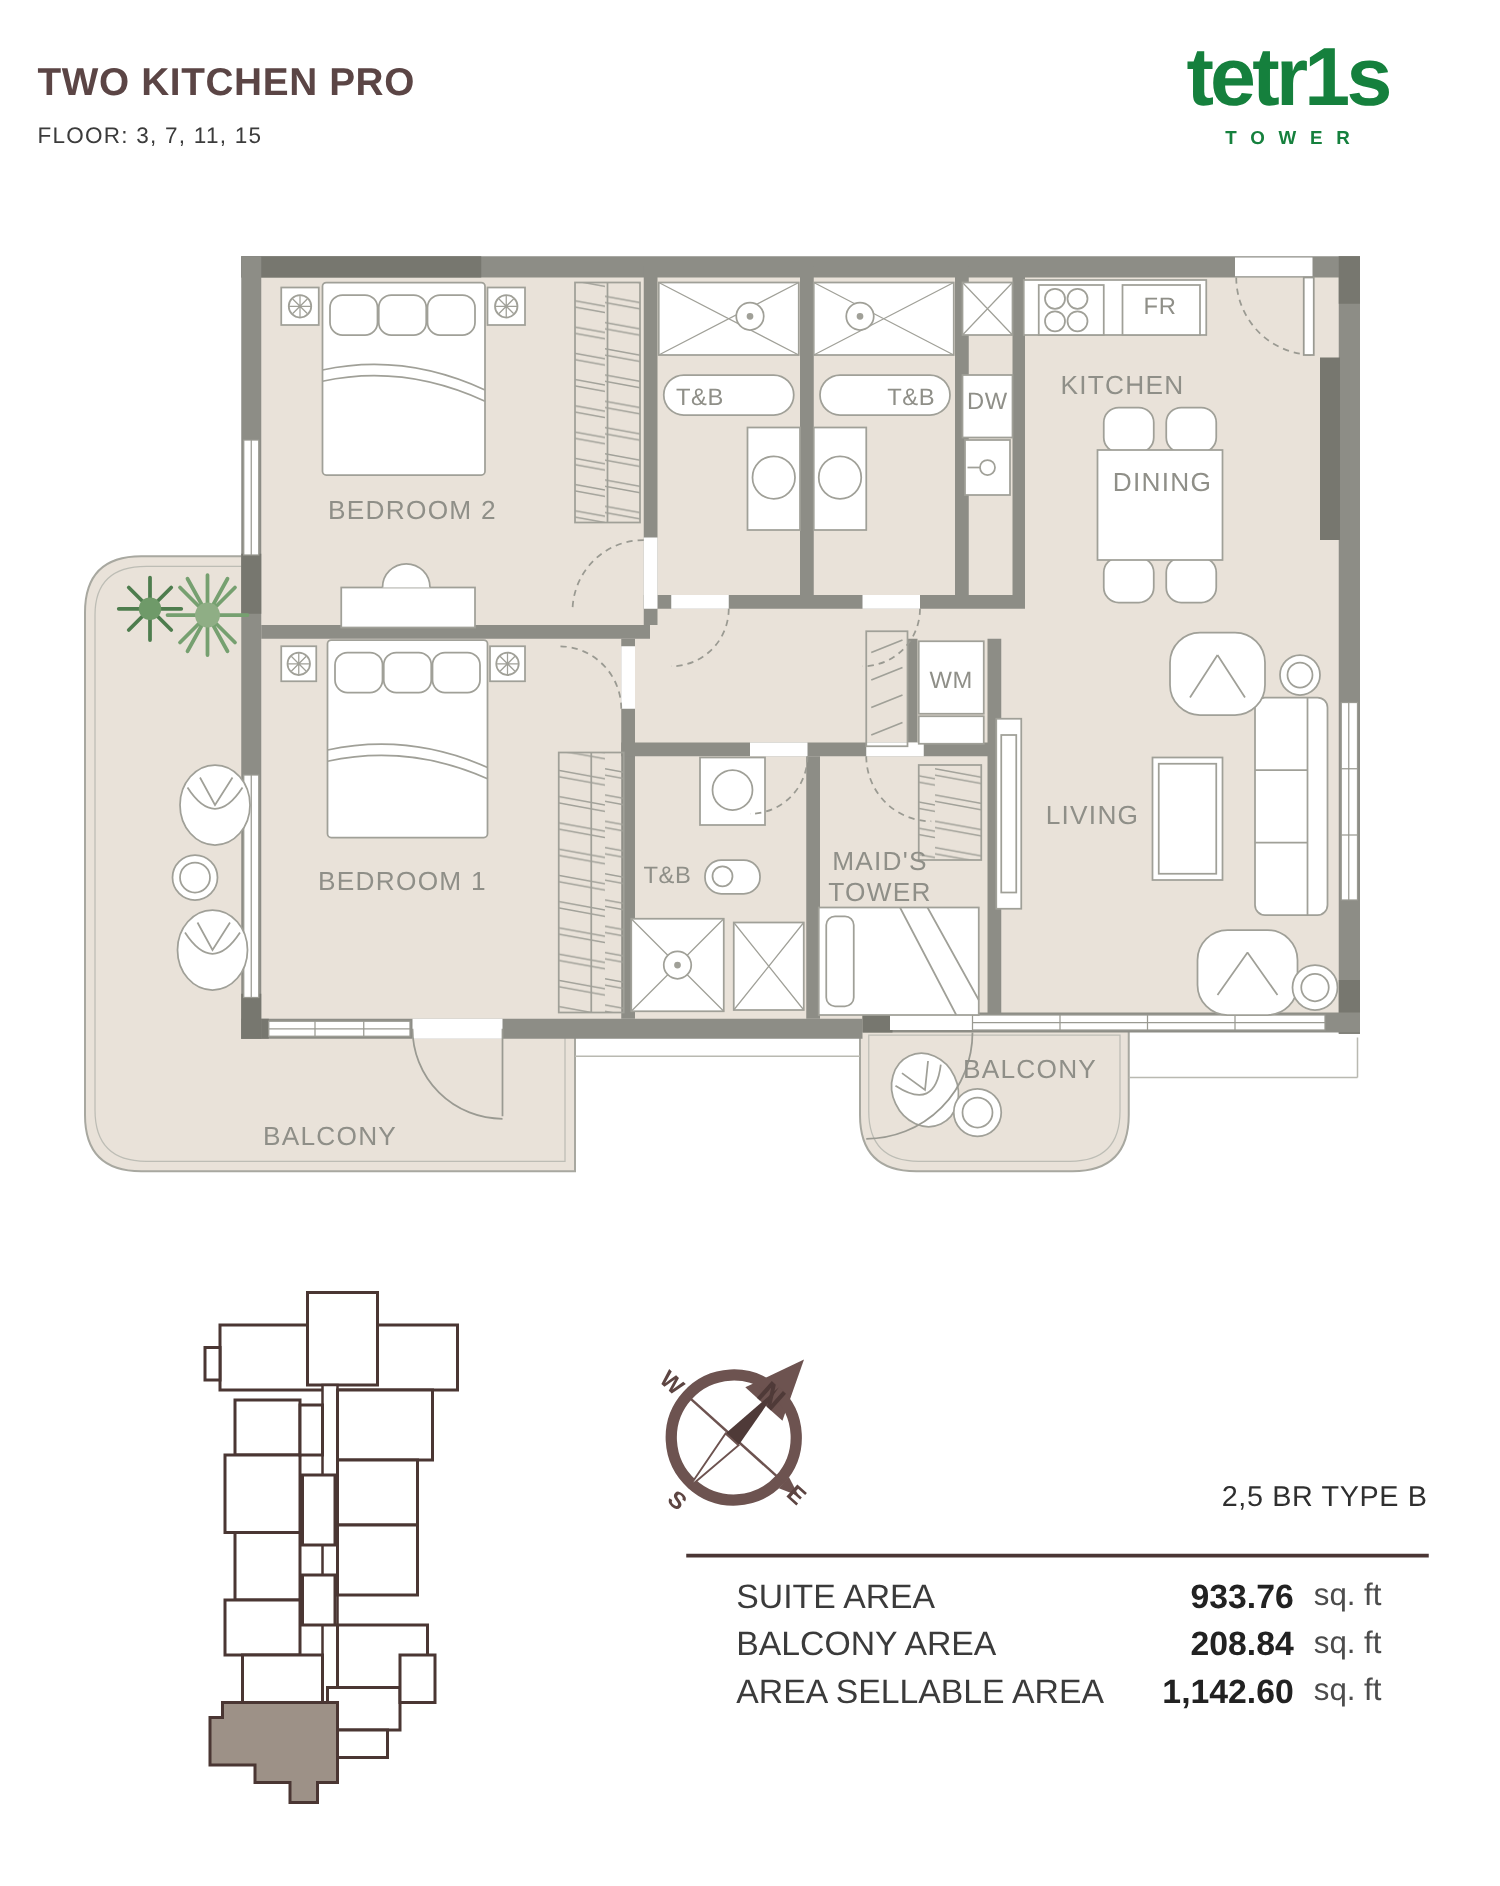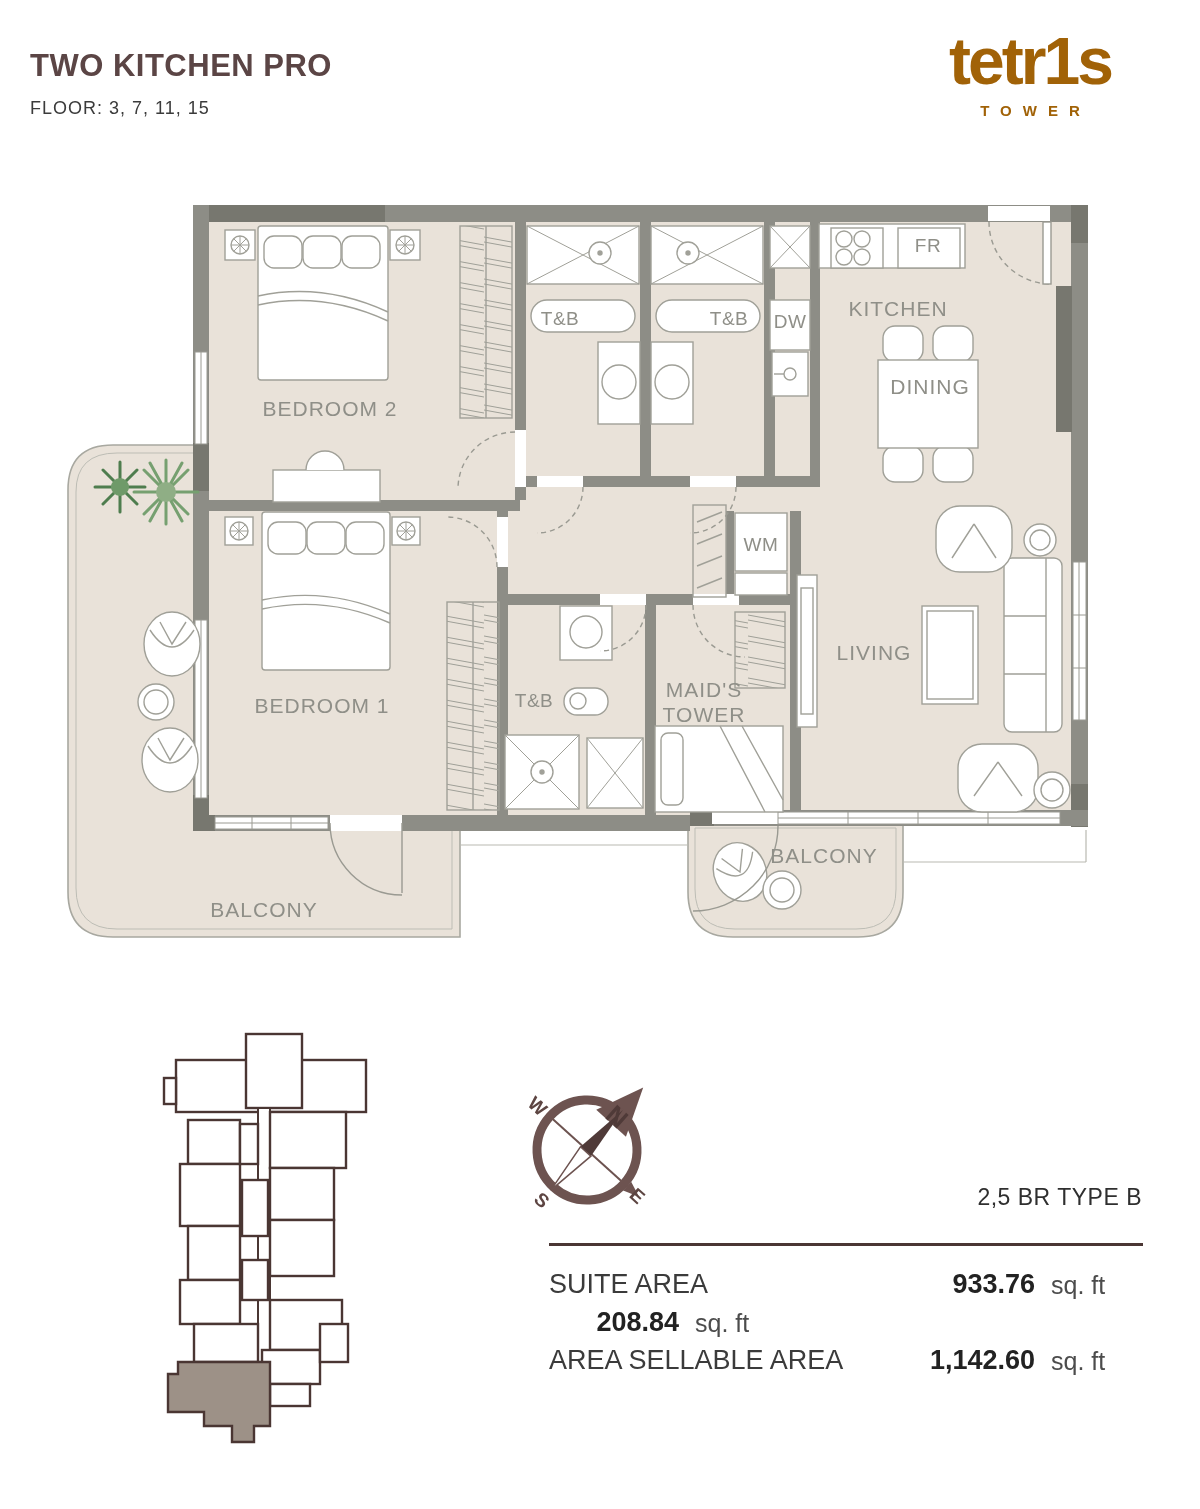--- a/index.html
+++ b/index.html
@@ -2,31 +2,31 @@
 <html><head>
 <meta charset="utf-8">
 <style>
   html,body{margin:0;padding:0;background:#fff;}
   #page{position:relative;width:1200px;height:1509px;background:#ffffff;overflow:hidden;
         font-family:"Liberation Sans", sans-serif;}
   svg{position:absolute;left:0;top:0;}
   .hdr-title{position:absolute;left:30px;top:48px;font-size:31px;font-weight:bold;
              color:#5b4545;letter-spacing:.5px;}
   .hdr-floors{position:absolute;left:30px;top:98px;font-size:18px;color:#3b3b3b;letter-spacing:1px;}
-  .brand{position:absolute;left:905px;top:28px;width:250px;text-align:center;color:#a16207;}
+  .brand{position:absolute;left:905px;top:28px;width:250px;text-align:center;color:#15803d;}
   .brand .logo{font-size:66px;font-weight:bold;letter-spacing:-3px;line-height:1;}
   .brand .sub{font-size:15px;font-weight:bold;letter-spacing:11px;padding-left:11px;margin-top:8px;}
   .lbl{position:absolute;transform:translate(-50%,-50%);color:#8f8f88;font-size:21px;
        letter-spacing:1px;white-space:nowrap;z-index:5;text-align:center;}
   .lbl.sm{font-size:19px;letter-spacing:.5px;}
   .lbl.wrap{white-space:normal;width:116px;text-align:center;line-height:1.2;}
   .type-heading{position:absolute;right:58px;top:1184px;font-size:23px;color:#2f2f2f;letter-spacing:.5px;}
   .rule{position:absolute;left:549px;top:1243px;width:594px;height:3px;background:#4a3634;}
   .area-rows{position:absolute;left:549px;top:1262px;width:594px;}
-  .arow{display:flex;align-items:flex-end;height:38px;font-size:27px;}
+  .arow{display:flex;align-items:flex-start;height:38px;font-size:27px;margin-left:40px;}
   .arow .al{flex:1;color:#3b3b3b;}
   .arow .av{width:130px;text-align:right;font-weight:bold;color:#222;}
   .arow .au{width:92px;padding-left:16px;color:#4c4c4c;font-size:25px;}
 </style>
 </head>
 <body>
 
 <div id="page">
 
   <div class="hdr-title">TWO KITCHEN PRO</div>
@@ -312,20 +312,21 @@
 
   <div class="type-heading">2,5 BR TYPE B</div>
   <div class="rule"></div>
   <div class="area-rows">
     <div class="arow">
       <span class="al">SUITE AREA</span>
       <span class="av">933.76</span>
       <span class="au">sq. ft</span>
     </div>
     <div class="arow">
+      <span class="al">BALCONY AREA</span>
       <span class="av">208.84</span>
       <span class="au">sq. ft</span>
     </div>
     <div class="arow">
       <span class="al">AREA SELLABLE AREA</span>
       <span class="av">1,142.60</span>
       <span class="au">sq. ft</span>
     </div>
   </div>
 

